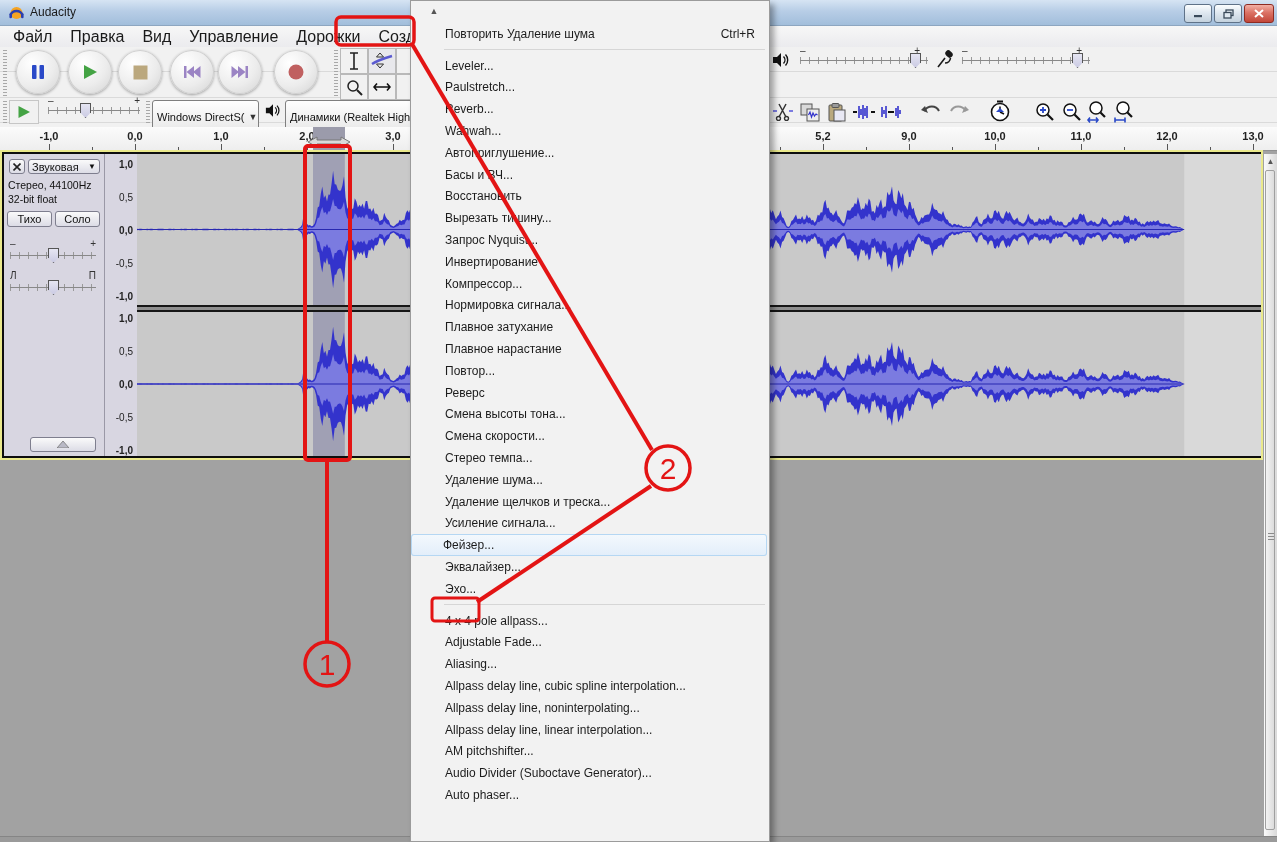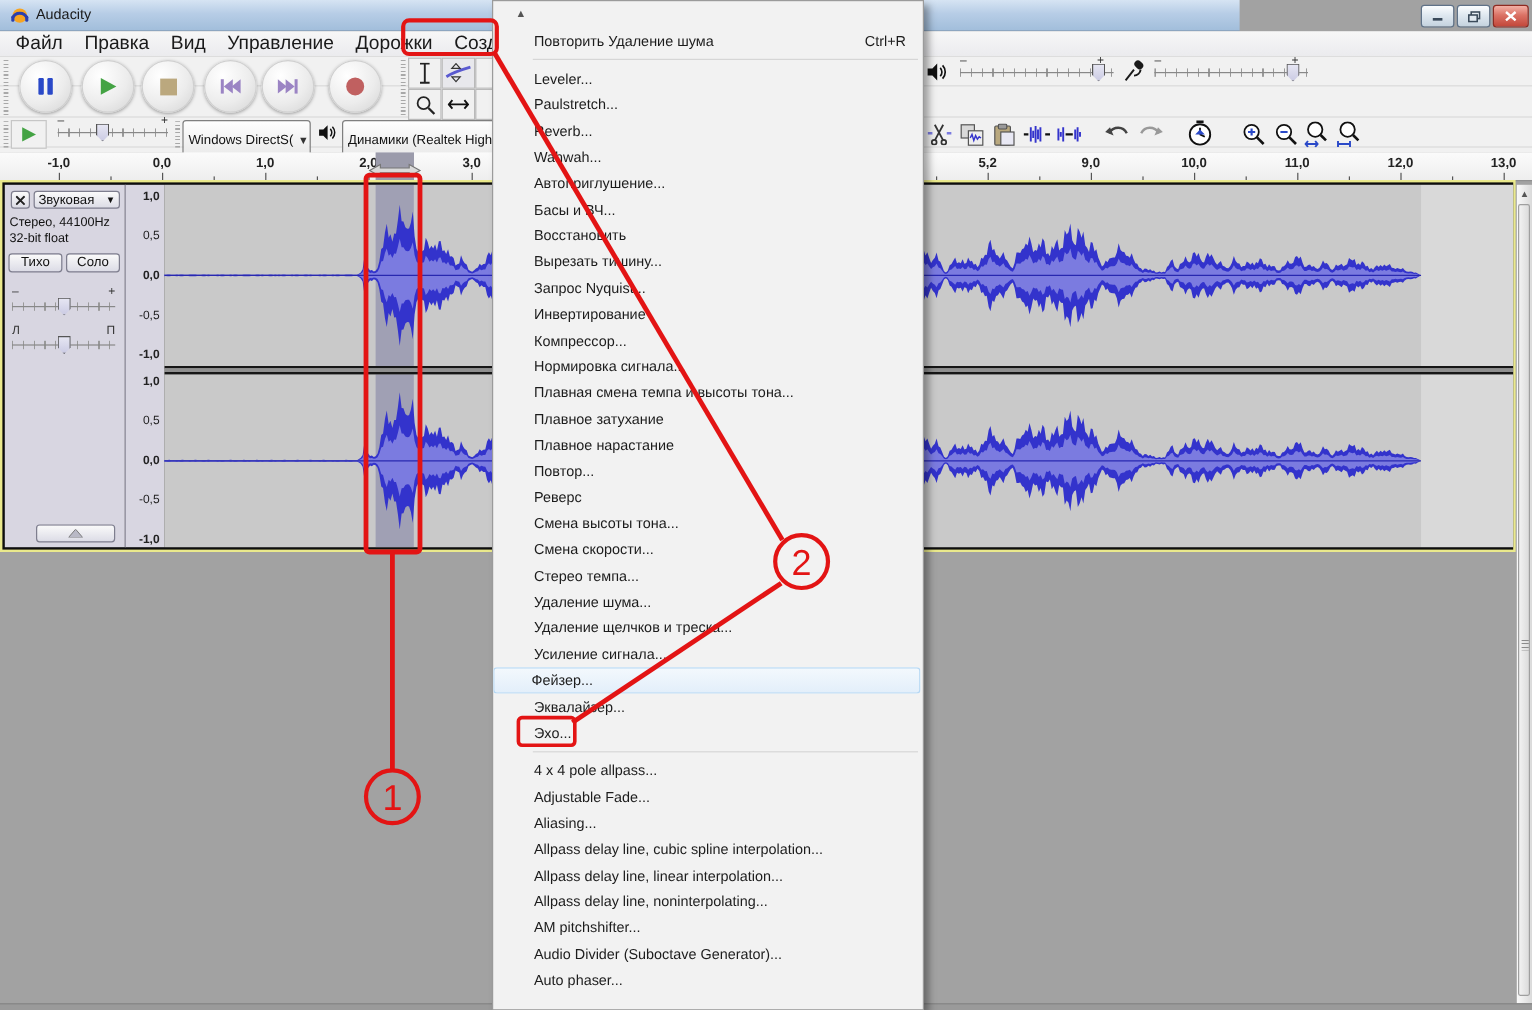--- a/index.html
+++ b/index.html
@@ -1,21 +1,21 @@
 <!DOCTYPE html>
 <html><head>
 <meta charset="utf-8">
 <style>
   html,body{margin:0;padding:0}
   #canvas{position:relative;width:1277px;height:842px;background:#a2a2a2;overflow:hidden;
     font-family:"Liberation Sans",sans-serif;font-size:12px;color:#111;
     -webkit-user-select:none;user-select:none}
   .abs{position:absolute}
   
-  #titlebar{left:0;top:0;width:1033px;height:25px;
+  #titlebar{left:0;top:0;width:1277px;height:25px;
     background:linear-gradient(#d6e4f3,#b7cde6 45%,#a2bedb);border-bottom:1px solid #8da6c0}
   .title-text{left:30px;top:5px;font-size:12px;color:#1a1a1a}
   .winbtn{top:4px;width:28px;height:19px;border:1px solid #5f7288;border-radius:3px;
     background:linear-gradient(#fbfdfe,#dfe8f0 45%,#c4d2de);display:flex;align-items:center;justify-content:center;
     font-size:11px;color:#333;box-sizing:border-box}
   .winbtn.close{background:linear-gradient(#f3b0a5,#db7265 45%,#c2473a);color:#fff;border-color:#8e2b22;font-weight:bold}
   
   #menubar{left:0;top:26px;width:1277px;height:21px;background:linear-gradient(#f7f7f7,#ebebee);
     display:flex;align-items:stretch;padding-left:4px}
   .mb-item{padding:0 9px;line-height:21px;font-size:16px;color:#1a1a1a}
@@ -495,23 +495,20 @@
         <div class="menu-item">
           <span>Инвертирование</span>
         </div>
         <div class="menu-item">
           <span>Компрессор...</span>
         </div>
         <div class="menu-item">
           <span>Нормировка сигнала...</span>
         </div>
         <div class="menu-item">
-          <span>Плавная смена темпа и высоты тона...</span>
-        </div>
-        <div class="menu-item">
           <span>Плавное затухание</span>
         </div>
         <div class="menu-item">
           <span>Плавное нарастание</span>
         </div>
         <div class="menu-item">
           <span>Повтор...</span>
         </div>
         <div class="menu-item">
           <span>Реверс</span>
@@ -550,24 +547,24 @@
         <div class="menu-item">
           <span>Adjustable Fade...</span>
         </div>
         <div class="menu-item">
           <span>Aliasing...</span>
         </div>
         <div class="menu-item">
           <span>Allpass delay line, cubic spline interpolation...</span>
         </div>
         <div class="menu-item">
+          <span>Allpass delay line, noninterpolating...</span>
+        </div>
+        <div class="menu-item">
           <span>Allpass delay line, linear interpolation...</span>
-        </div>
-        <div class="menu-item">
-          <span>Allpass delay line, noninterpolating...</span>
         </div>
         <div class="menu-item">
           <span>AM pitchshifter...</span>
         </div>
         <div class="menu-item">
           <span>Audio Divider (Suboctave Generator)...</span>
         </div>
         <div class="menu-item">
           <span>Auto phaser...</span>
         </div>

